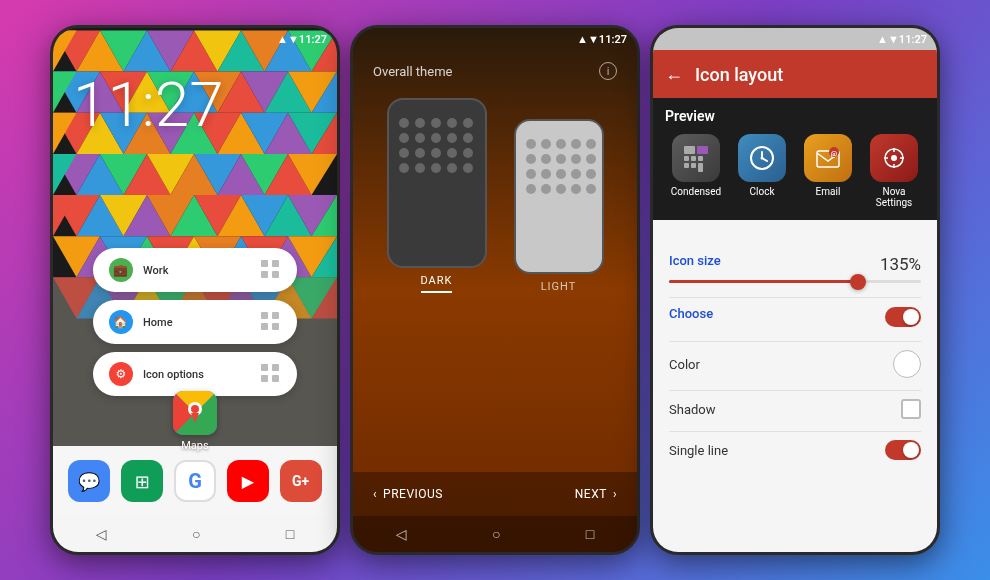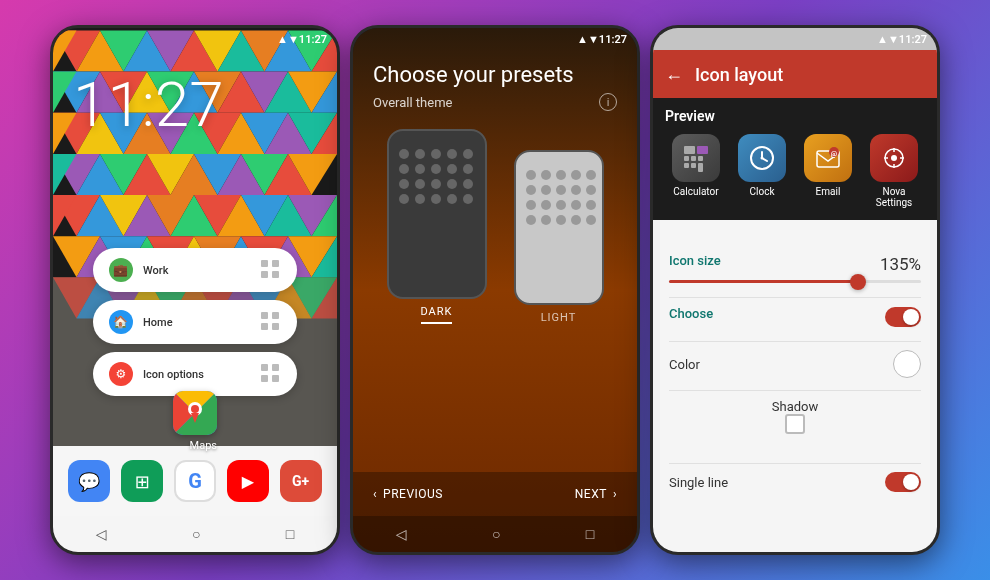--- a/index.html
+++ b/index.html
@@ -127,21 +127,21 @@
       border-radius: 1px;
     }
     .screen1-maps {
       position: absolute;
       bottom: 100px;
       left: 50%;
       transform: translateX(-50%);
       z-index: 10;
       display: flex;
       flex-direction: column;
-      align-items: flex-end;
+      align-items: center;
       gap: 4px;
     }
     .maps-icon {
       width: 44px;
       height: 44px;
       border-radius: 10px;
       overflow: hidden;
       box-shadow: 0 2px 6px rgba(0,0,0,0.3);
     }
     .maps-label {
@@ -409,21 +409,21 @@
     .settings-section {
       padding: 12px 16px;
       flex: 1;
       overflow: hidden;
     }
     .setting-row {
       margin-bottom: 14px;
     }
     .setting-title {
       font-size: 13px;
-      color: #0f766e;
+      color: #1d4ed8;
       font-weight: 500;
       margin-bottom: 6px;
     }
     .setting-value-row {
       display: flex;
       align-items: center;
       justify-content: space-between;
     }
     .setting-name {
       font-size: 13px;
@@ -505,22 +505,21 @@
       width: 28px;
       height: 28px;
       border-radius: 50%;
       border: 1.5px solid #bbb;
       background: white;
     }
     .checkbox-row {
       display: flex;
       align-items: center;
       justify-content: space-between;
-      margin-bottom: 29px;
-      flex-direction: column;
+      margin-bottom: 12px;
     }
     .checkbox-box {
       width: 20px;
       height: 20px;
       border: 2px solid #bbb;
       border-radius: 3px;
       background: white;
     }
     .single-line-row {
       display: flex;
@@ -725,21 +724,20 @@
     </div>
   </div>
 
   <div class="phone-frame screen2">
     <div class="screen2-inner">
       <div class="screen2-statusbar">
         <span>▲▼ </span>
         <span>11:27</span>
       </div>
       <div class="screen2-header">
-        <div class="screen2-title">Choose your presets</div>
         <div class="screen2-subtitle-row">
           <span class="screen2-subtitle">Overall theme</span>
           <div class="info-icon">i</div>
         </div>
       </div>
 
       <div class="theme-options">
         <div class="theme-option">
           <div class="phone-mockup dark">
             <div class="mockup-dots">
@@ -839,21 +837,21 @@
                   <rect x="2" y="2" width="11" height="8" rx="1" fill="#aaa"></rect>
                   <rect x="15" y="2" width="11" height="8" rx="1" fill="#9b59b6"></rect>
                   <rect x="2" y="12" width="5" height="5" rx="1" fill="#aaa"></rect>
                   <rect x="9" y="12" width="5" height="5" rx="1" fill="#aaa"></rect>
                   <rect x="16" y="12" width="5" height="5" rx="1" fill="#aaa"></rect>
                   <rect x="2" y="19" width="5" height="5" rx="1" fill="#aaa"></rect>
                   <rect x="9" y="19" width="5" height="5" rx="1" fill="#aaa"></rect>
                   <rect x="16" y="19" width="5" height="9" rx="1" fill="#aaa"></rect>
                 </svg>
               </div>
-              <span class="preview-app-label">Calculator</span>
+              <span class="preview-app-label">Condensed</span>
             </div>
             <div class="preview-app">
               <div class="preview-app-icon icon-clock">
                 <svg width="28" height="28" viewBox="0 0 28 28" fill="none">
                   <circle cx="14" cy="14" r="11" stroke="white" stroke-width="2" fill="none"></circle>
                   <line x1="14" y1="8" x2="14" y2="14" stroke="white" stroke-width="2" stroke-linecap="round"></line>
                   <line x1="14" y1="14" x2="19" y2="17" stroke="white" stroke-width="2" stroke-linecap="round"></line>
                   <circle cx="14" cy="14" r="1.5" fill="white"></circle>
                 </svg>
               </div>

